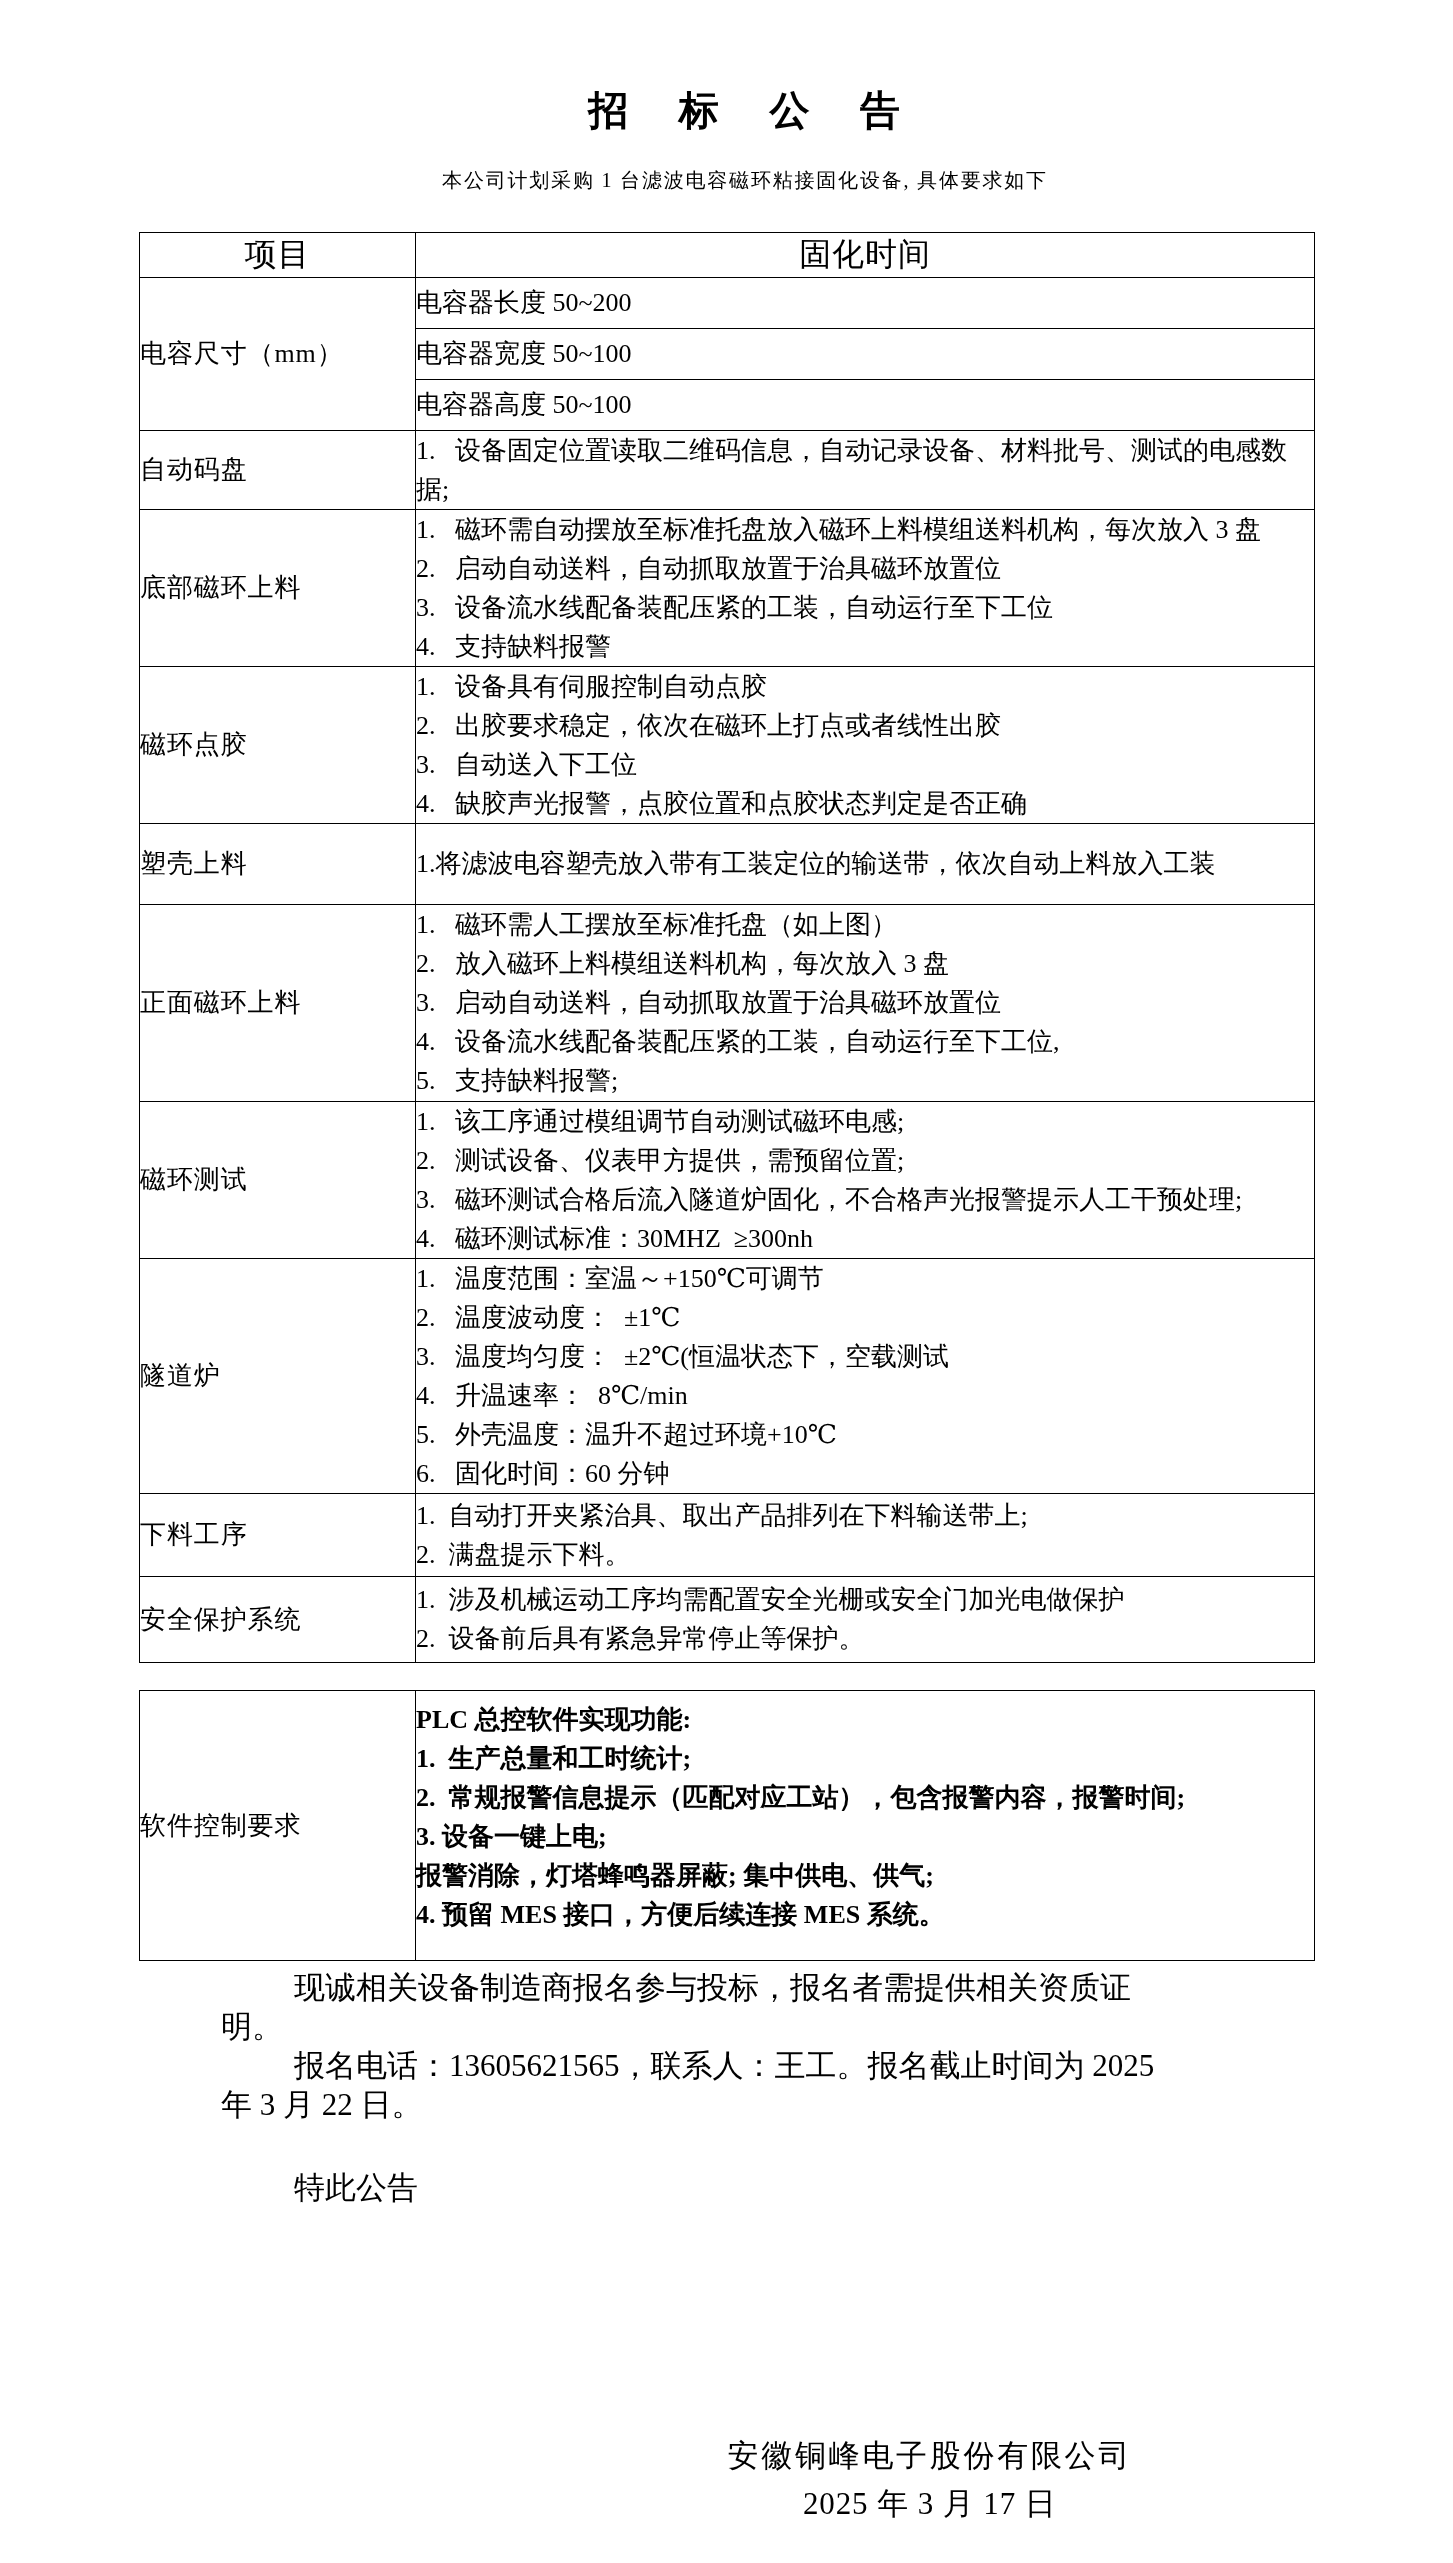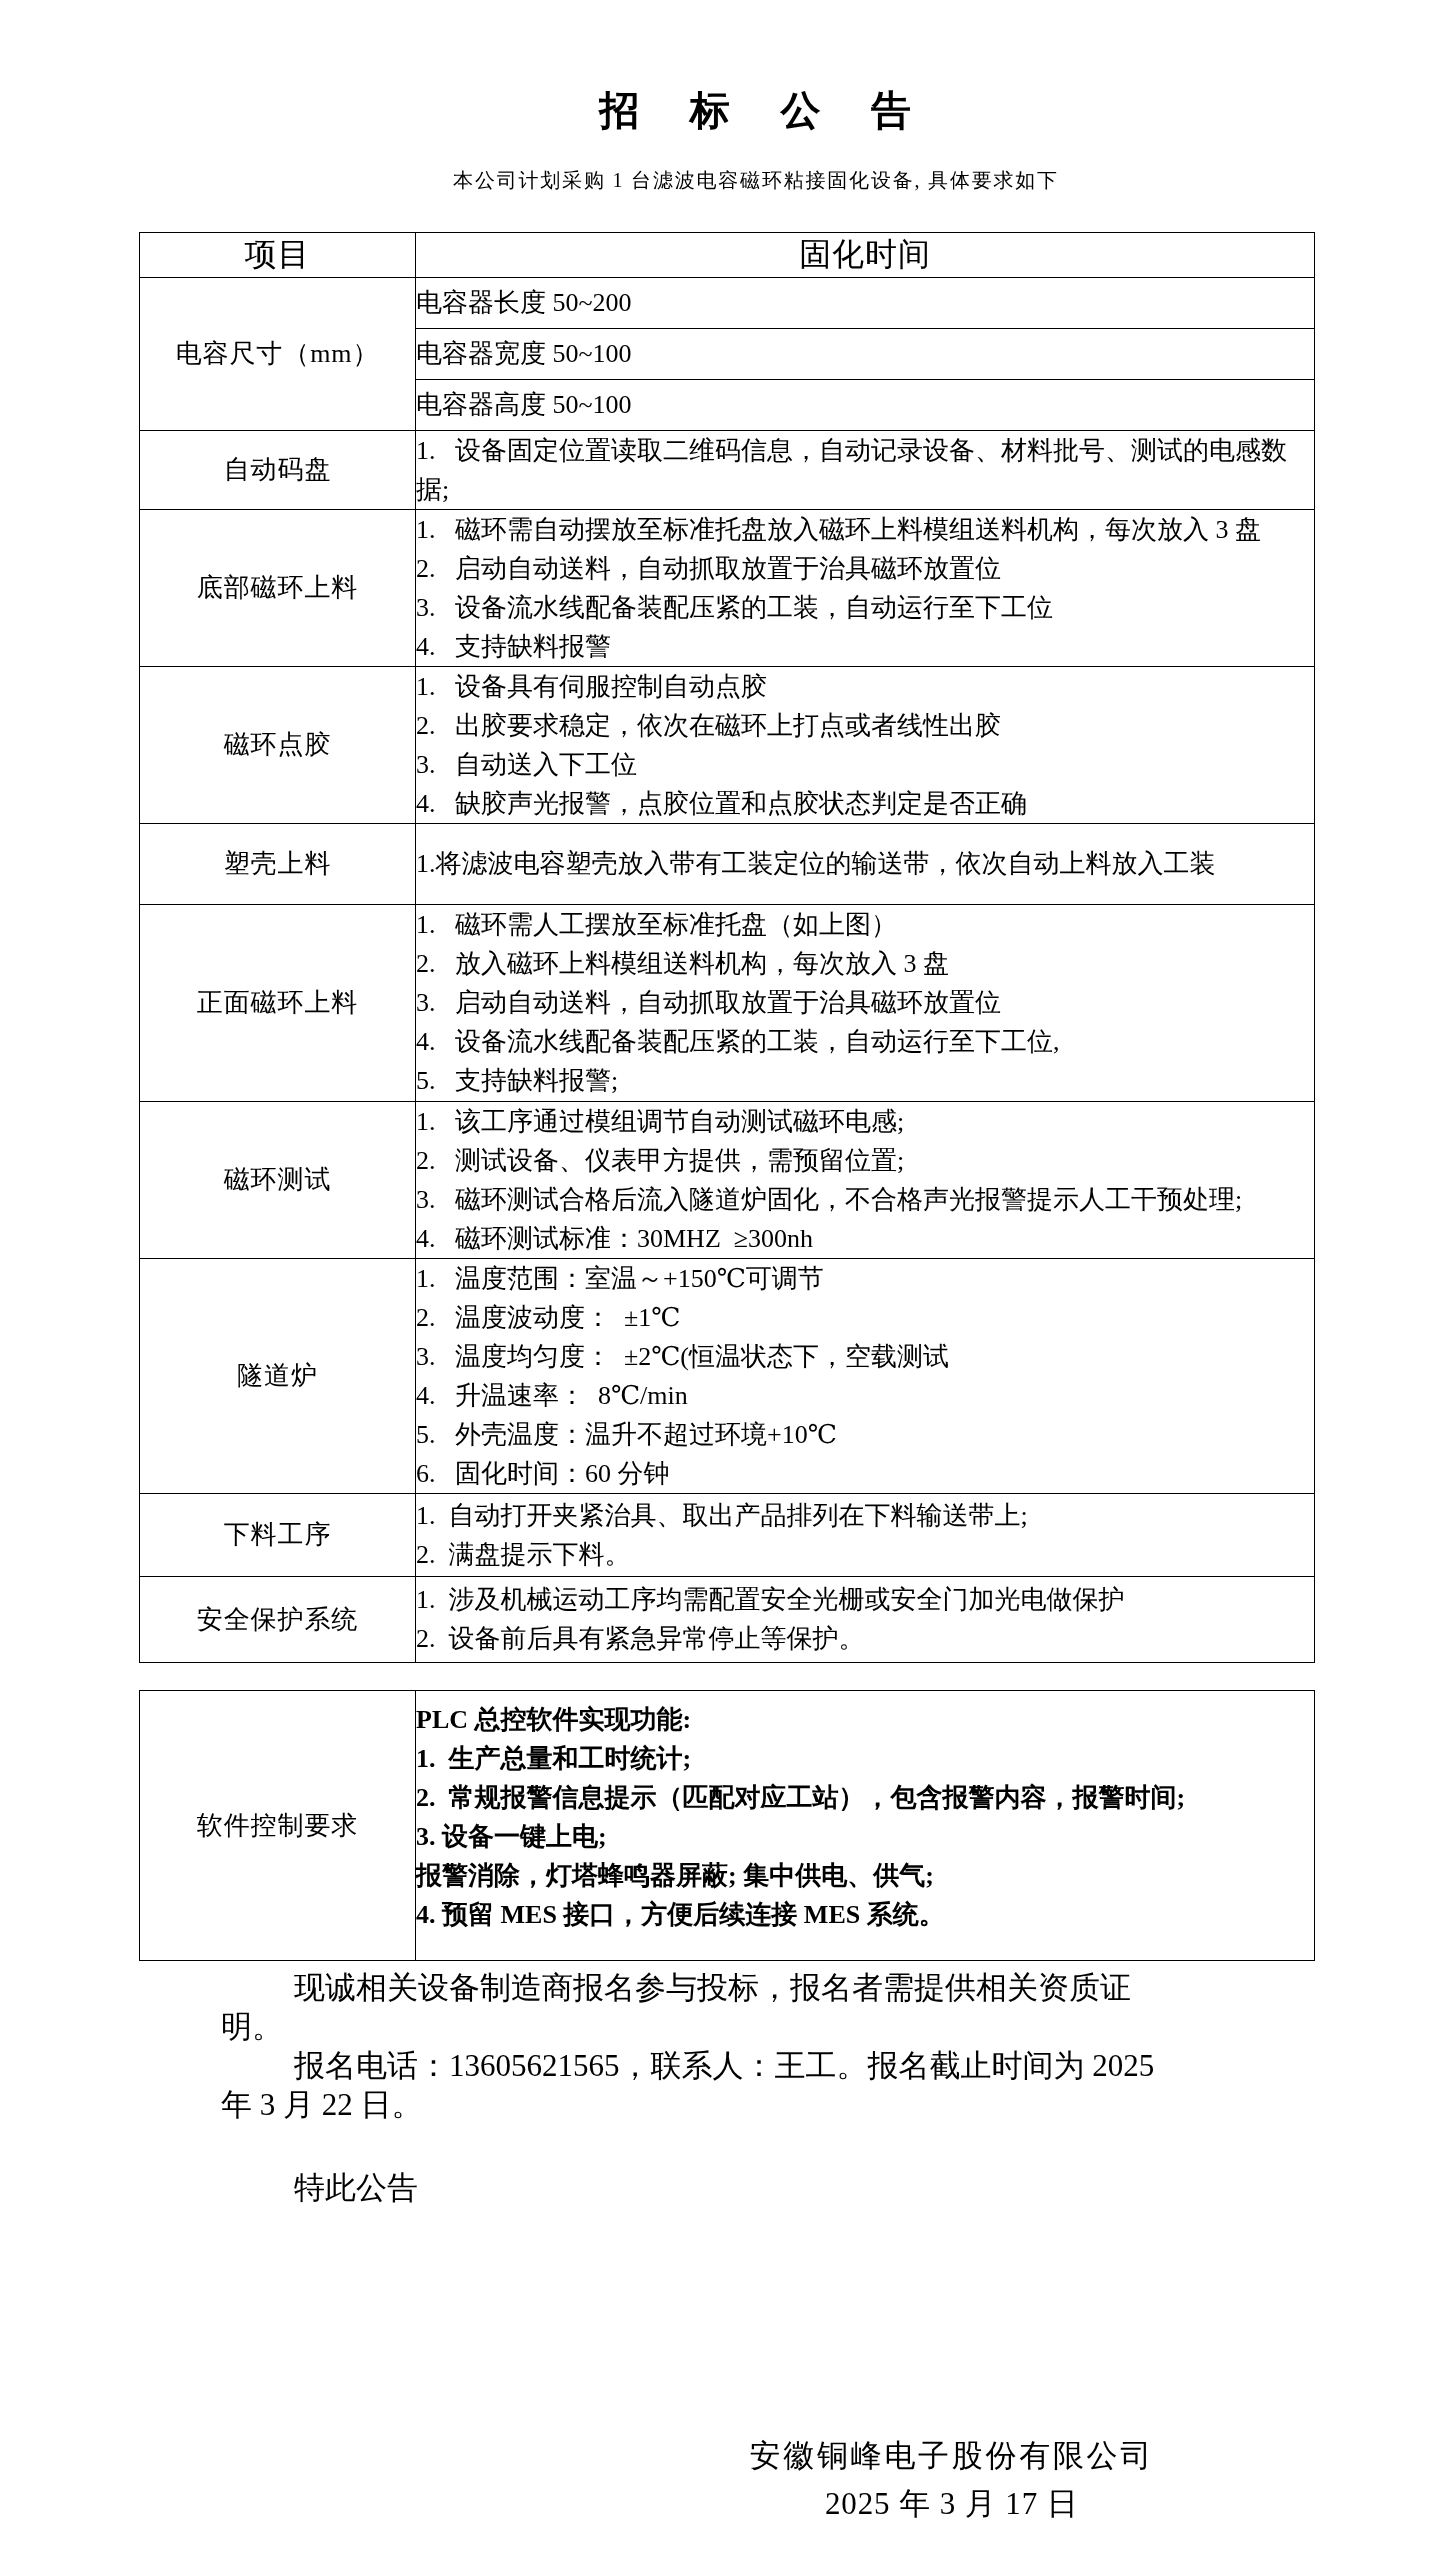--- a/index.html
+++ b/index.html
@@ -1,34 +1,34 @@
 <!DOCTYPE html>
 <html style="font-size:14.7px"><head>
 <meta charset="utf-8">
 <style>
   html,body{margin:0;padding:0;background:#ffffff;}
   body{
     width:1453px;height:2563px;overflow:hidden;color:#000;
     font-family:"Liberation Serif","DejaVu Serif",serif;
     -webkit-font-smoothing:antialiased;
   }
-  .page{box-sizing:border-box;width:1453px;height:2563px;padding:88px 80px 0 139px;}
+  .page{box-sizing:border-box;width:1453px;height:2563px;padding:88px 102px 0 139px;}
   .title{
     margin:0;font-size:40px;font-weight:bold;text-align:center;
     letter-spacing:1.8px;word-spacing:37px;line-height:46px;
   }
   .intro{
     margin:27.5px 0 0 0;font-size:20px;text-align:center;letter-spacing:1.8px;line-height:37px;
   }
   table.doc{border-collapse:collapse;table-layout:fixed;width:1175px;}
   .t1{margin-top:33px;}
   .t2{margin-top:27.5px;}
   table.doc th,table.doc td{border:1.8px solid #000;padding:0;}
   th.hdr{height:38px;font-size:32px;font-weight:normal;text-align:center;letter-spacing:0.9px;}
-  td.label{font-size:26px;text-align:center;vertical-align:middle;letter-spacing:0.9px;}
+  td.label{font-size:26px;text-align:left;vertical-align:middle;letter-spacing:0.9px;}
   td.sub{height:50px;font-size:26px;vertical-align:middle;padding-left:26px;white-space:pre-wrap;}
   td.content{font-size:26px;vertical-align:middle;padding-left:27.5px;padding-right:5.5px;}
   td.content.top{vertical-align:top;padding-top:9.2px;font-weight:bold;}
   .line{line-height:39px;white-space:pre-wrap;}
   .para{font-size:31px;line-height:39px;margin:0 0 0 82px;}
   .para-wrap{margin-top:7.3px;}
   .pline{white-space:pre-wrap;}
   .pline.first{text-indent:73px;}
   .notice{margin:44px 0 0 82px;font-size:31px;line-height:39px;text-indent:73px;}
   .signature{

